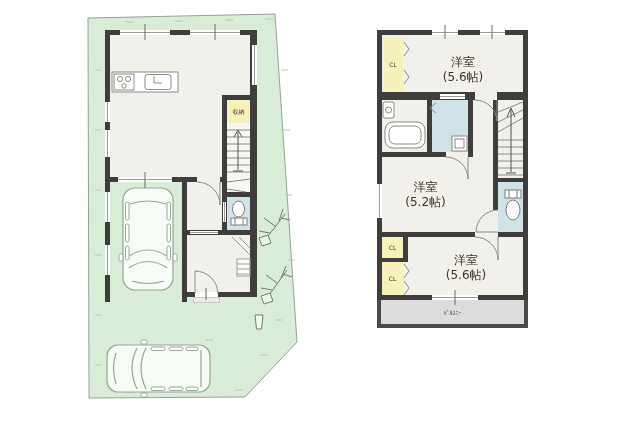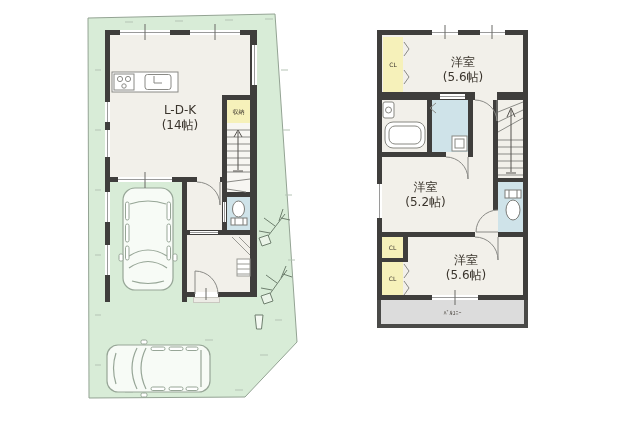--- a/index.html
+++ b/index.html
@@ -178,24 +178,20 @@
       </g>
 
       <g stroke="#6a6a66" stroke-width="1">
         <line x1="60" y1="14" x2="60" y2="30"></line>
         <line x1="130" y1="14" x2="130" y2="30"></line>
         <line x1="60" y1="162" x2="60" y2="178"></line>
         <line x1="121" y1="278" x2="121" y2="290"></line>
       </g>
     </svg>
 
-    <div class="lbl f7" style="left:55px;top:93px;width:80px;">
-      <div>L-D-K</div>
-      <div>(14帖)</div>
-    </div>
     <div class="lbl f6" style="left:142px;top:98px;width:23px;">収納</div>
   </div>
 
   <div class="plan" style="left:368px;top:22px;width:168px;height:300px;">
 
     <div class="wall" style="left:9px;top:8px;width:151px;height:270px;"></div>
     <div class="floor" style="left:14px;top:13px;width:141px;height:260px;"></div>
 
     <div class="balcony" style="left:9px;top:278px;width:151px;height:28px;">
       <div class="lbl f6" style="left:0;top:9px;width:143px;">ﾊﾞﾙｺﾆｰ</div>

